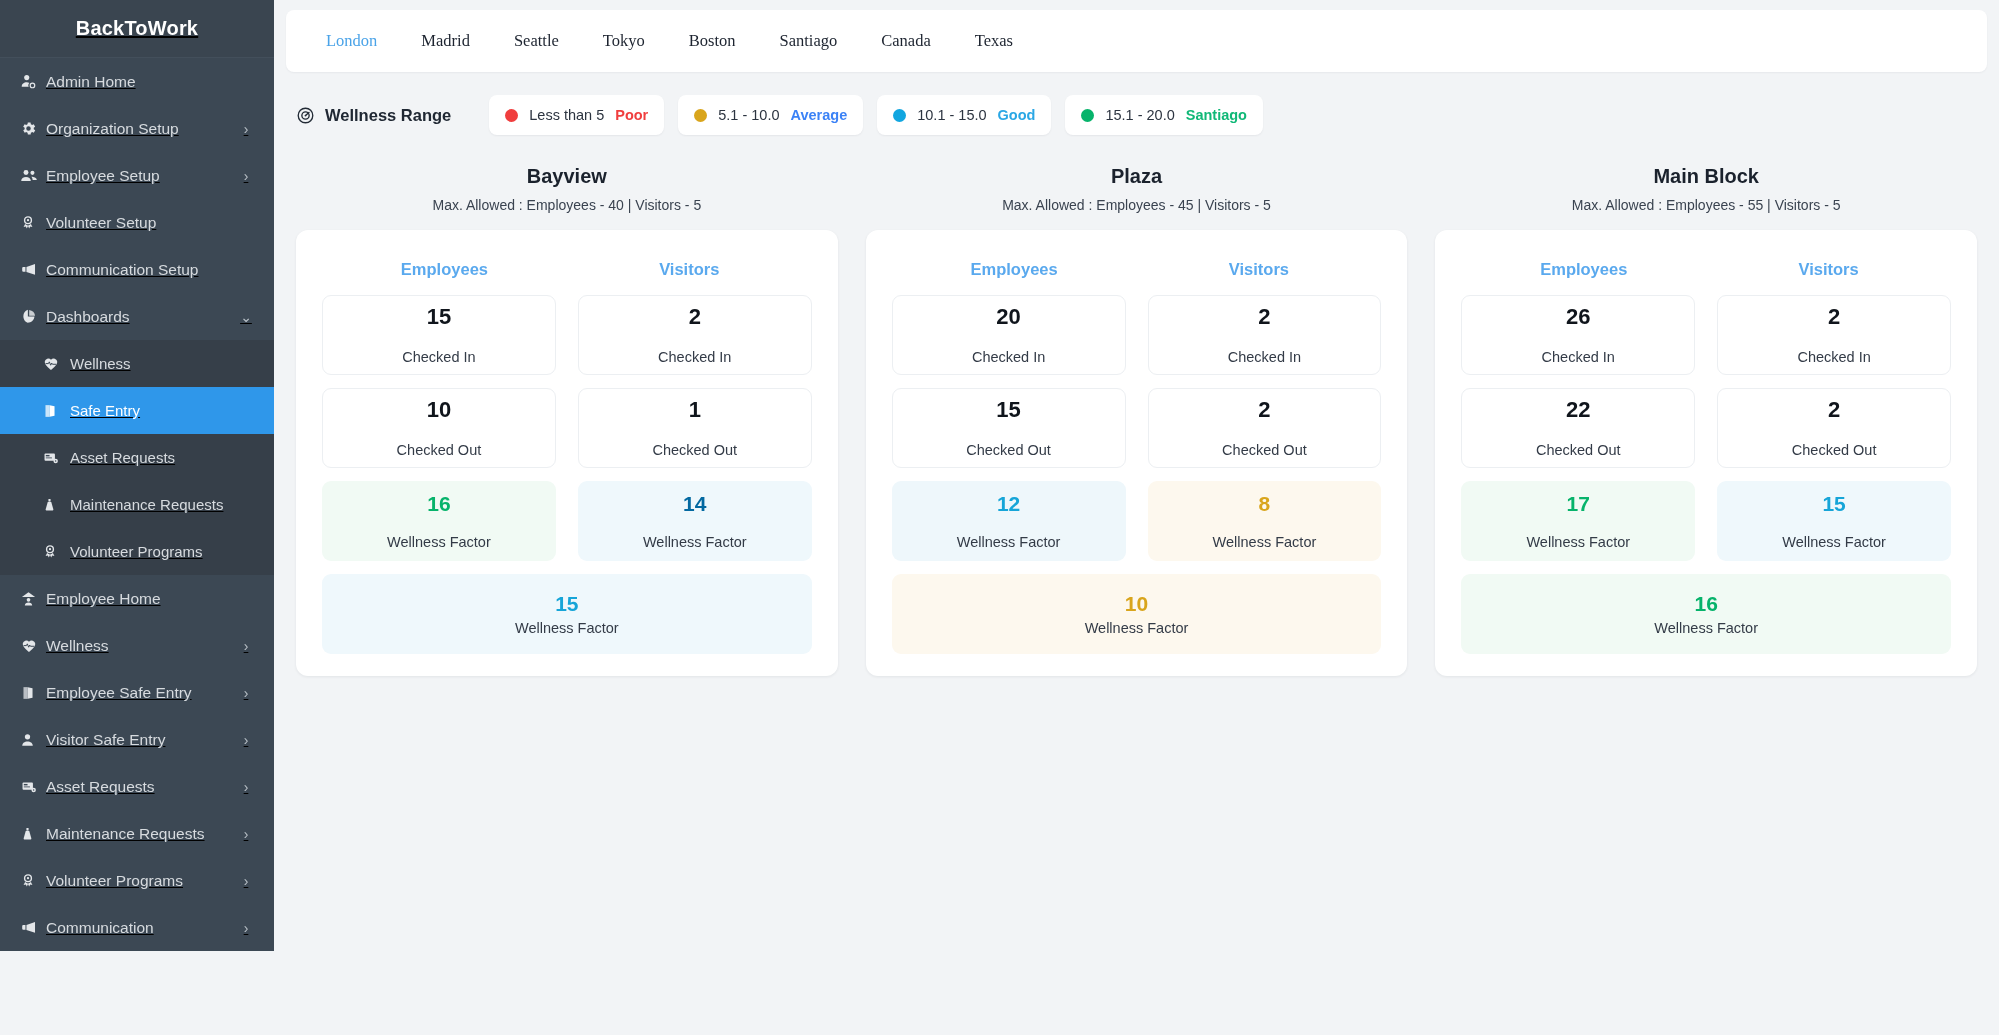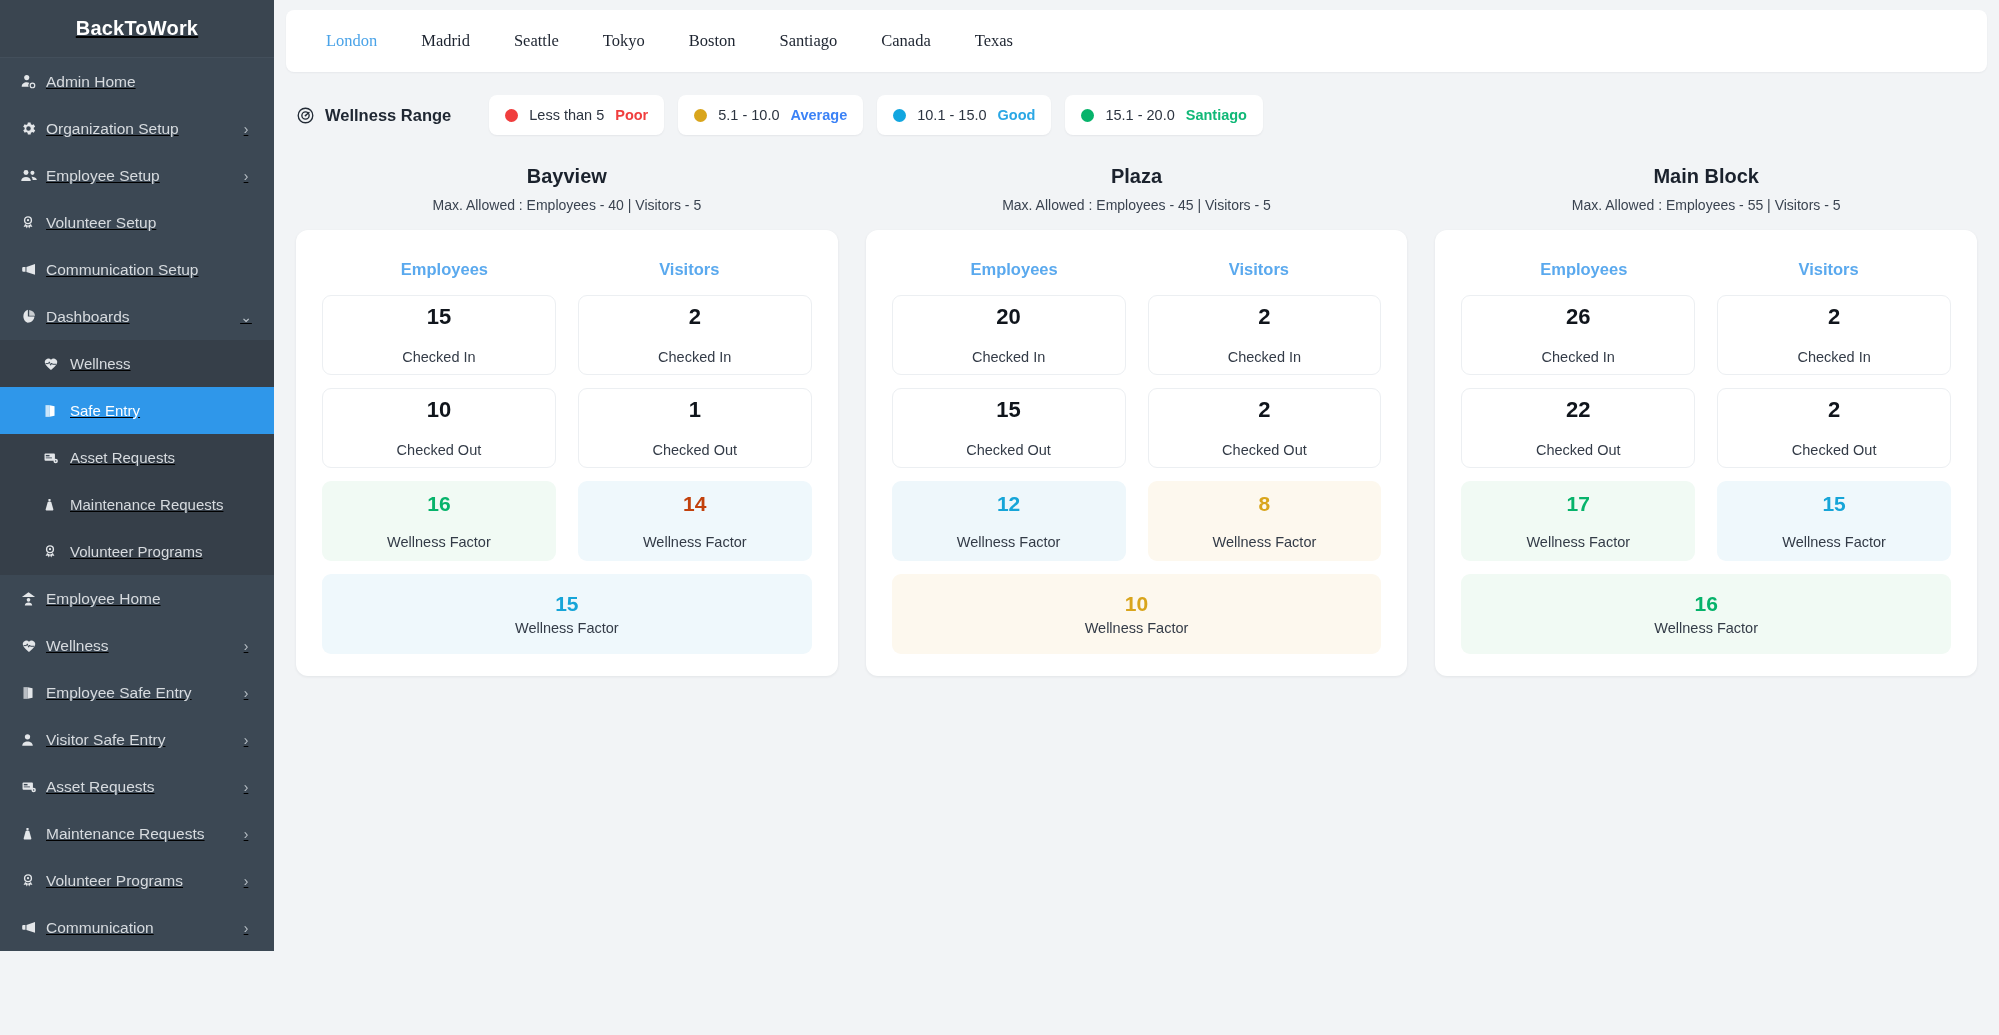--- a/index.html
+++ b/index.html
@@ -436,21 +436,21 @@
           <div class="cap">Checked Out</div>
         </div>
       </div>
 
       <div class="row2">
         <div class="stat wf" style="background:#f1faf4">
           <div class="num" style="color:#07b36b">16</div>
           <div class="cap">Wellness Factor</div>
         </div>
         <div class="stat wf" style="background:#eff8fc">
-          <div class="num" style="color:#c2410c">14</div>
+          <div class="num" style="color:#0369a1">14</div>
           <div class="cap">Wellness Factor</div>
         </div>
       </div>
 
       <div class="wf-wide" style="background:#eff8fc">
         <div class="num" style="color:#16a5d8">15</div>
         <div class="cap">Wellness Factor</div>
       </div>
     </div>
         </div>

